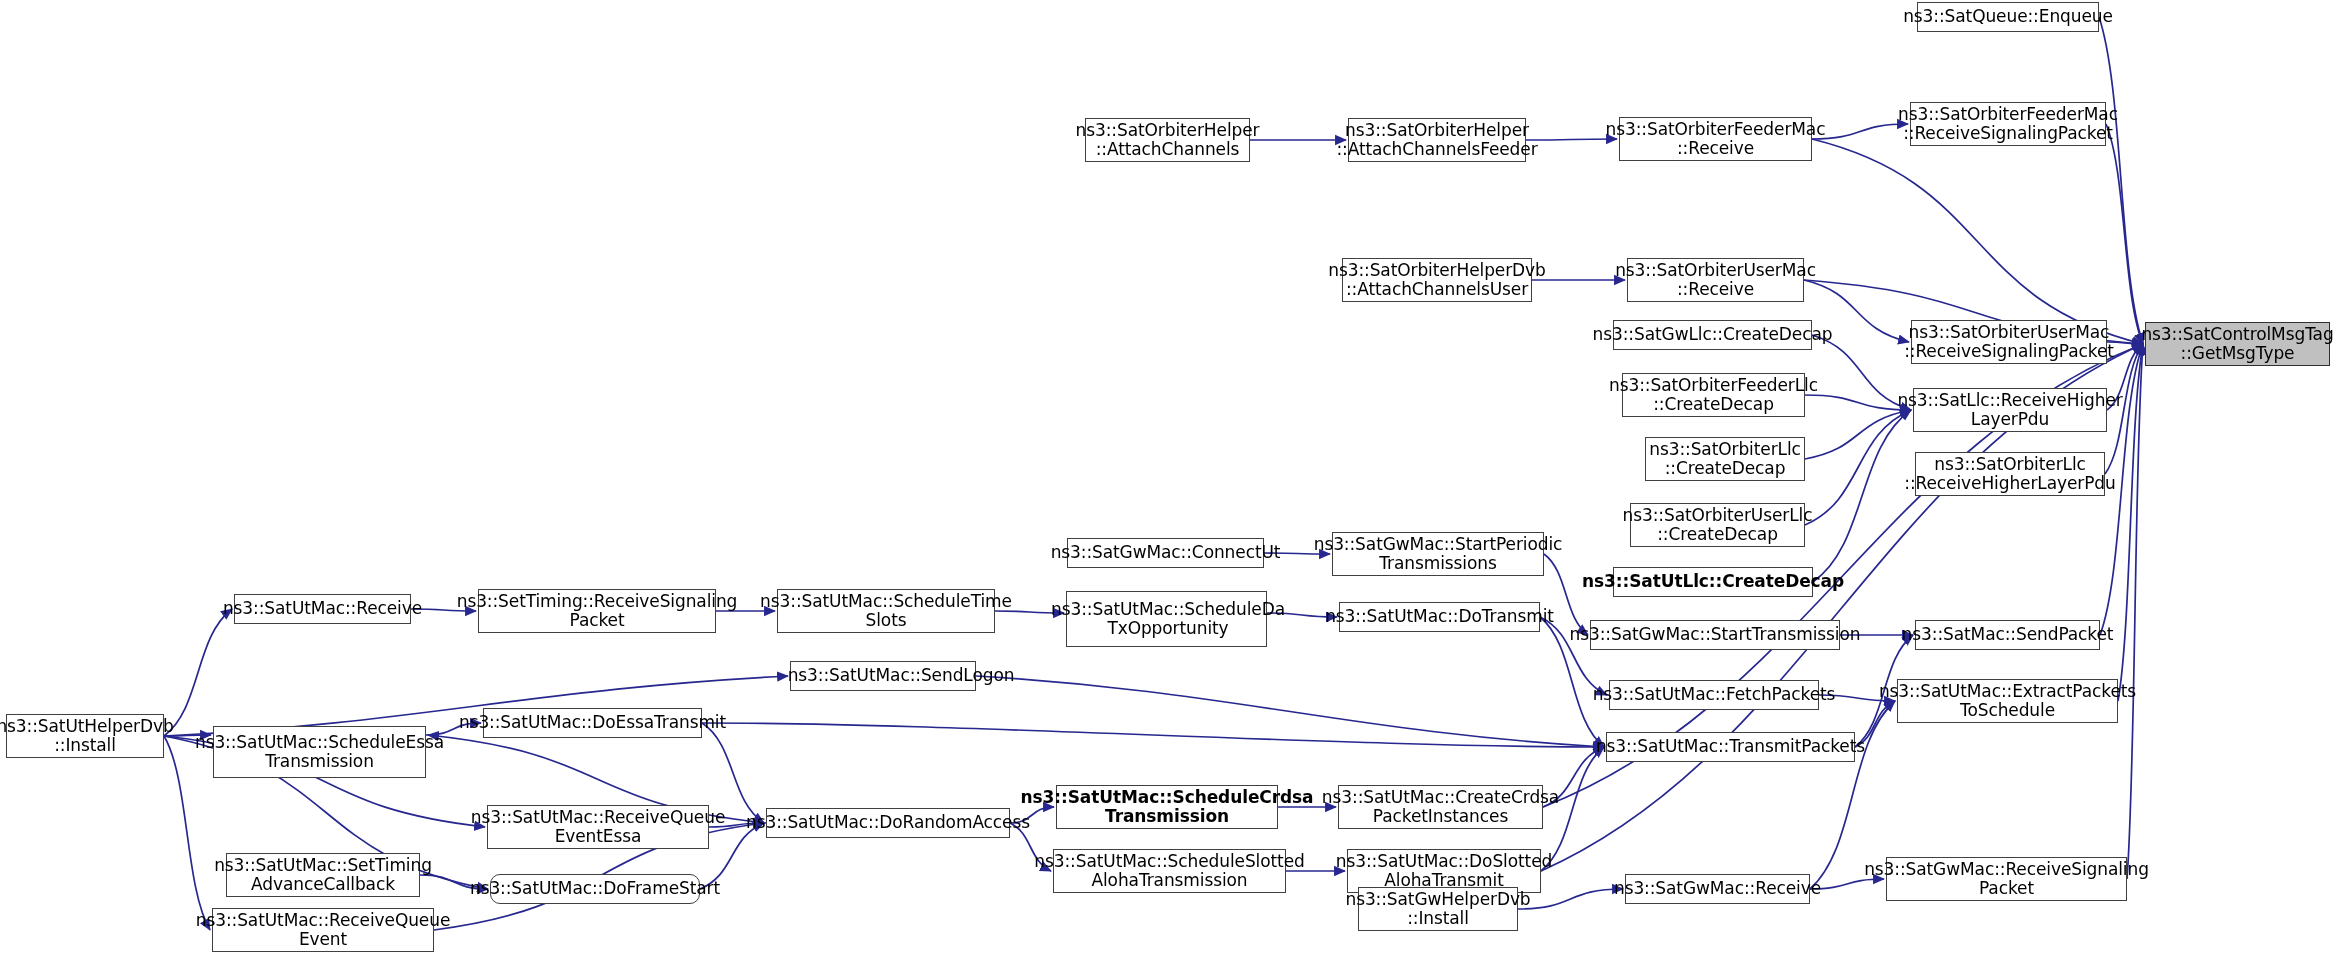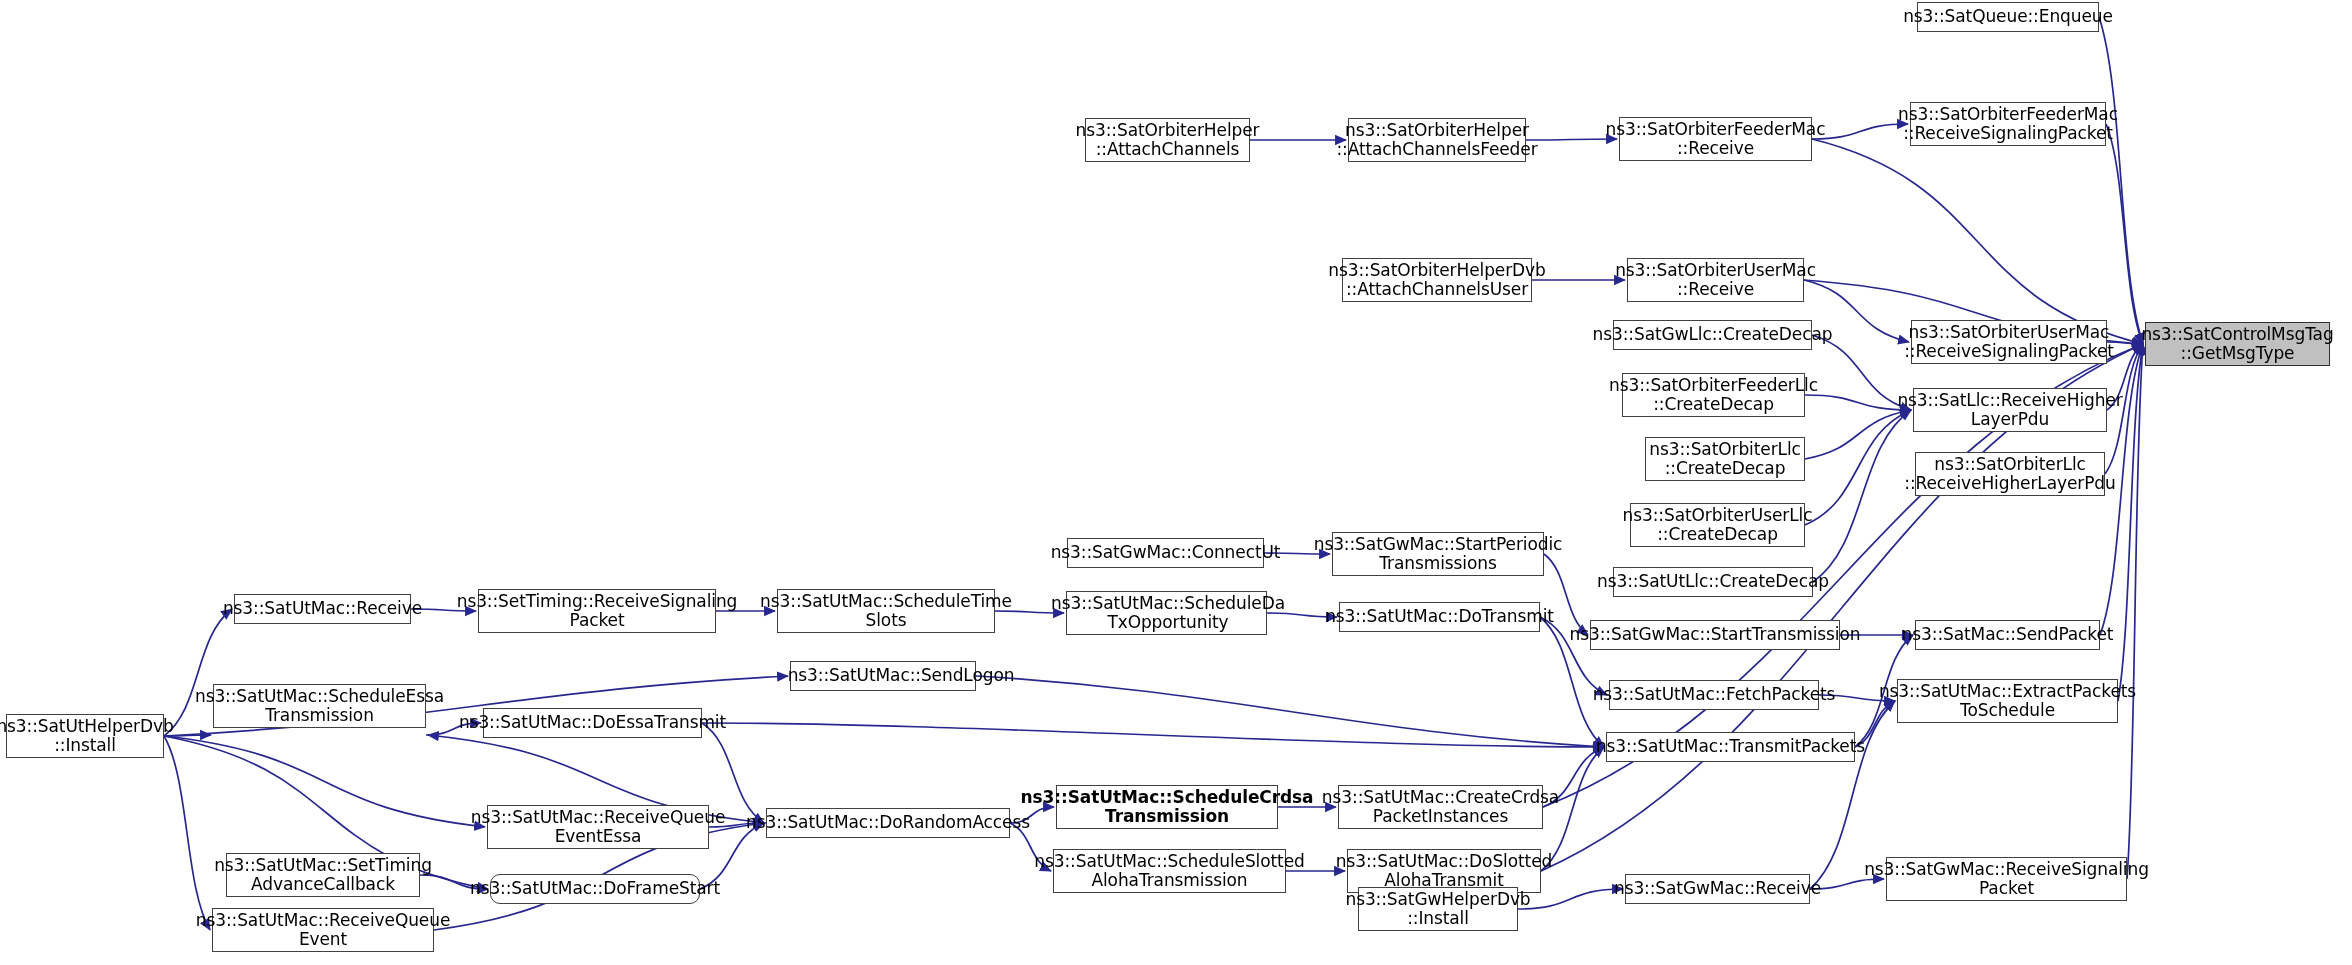--- a/index.html
+++ b/index.html
@@ -117,41 +117,41 @@
       <div class="node" style="left: 1622px; top: 373px; width: 183px; height: 44px;">ns3::SatOrbiterFeederLlc
 ::CreateDecap</div>
       <div class="node" style="left: 1913px; top: 388px; width: 194px; height: 44px;">ns3::SatLlc::ReceiveHigher
 LayerPdu</div>
       <div class="node" style="left: 1645px; top: 437px; width: 160px; height: 44px;">ns3::SatOrbiterLlc
 ::CreateDecap</div>
       <div class="node" style="left: 1915px; top: 452px; width: 190px; height: 44px;">ns3::SatOrbiterLlc
 ::ReceiveHigherLayerPdu</div>
       <div class="node" style="left: 1630px; top: 503px; width: 175px; height: 44px;">ns3::SatOrbiterUserLlc
 ::CreateDecap</div>
-      <div class="node" style="left: 1613px; top: 567px; width: 200px; height: 30px;">ns3::SatUtLlc::CreateDecap</div>
+      <div class="node" style="left: 1613px; top: 567px; width: 200px; height: 30px; font-weight: bold;">ns3::SatUtLlc::CreateDecap</div>
       <div class="node" style="left: 1067px; top: 538px; width: 197px; height: 30px;">ns3::SatGwMac::ConnectUt</div>
       <div class="node" style="left: 1332px; top: 532px; width: 212px; height: 44px;">ns3::SatGwMac::StartPeriodic
 Transmissions</div>
       <div class="node" style="left: 234px; top: 594px; width: 177px; height: 30px;">ns3::SatUtMac::Receive</div>
       <div class="node" style="left: 478px; top: 589px; width: 238px; height: 44px;">ns3::SetTiming::ReceiveSignaling
 Packet</div>
       <div class="node" style="left: 777px; top: 589px; width: 218px; height: 44px;">ns3::SatUtMac::ScheduleTime
 Slots</div>
-      <div class="node" style="left: 1066px; top: 591px; width: 201px; height: 44px; padding-left: 8px;">ns3::SatUtMac::ScheduleDa
+      <div class="node" style="left: 1066px; top: 591px; width: 201px; height: 56px; padding-left: 8px;">ns3::SatUtMac::ScheduleDa
 TxOpportunity</div>
       <div class="node" style="left: 1339px; top: 602px; width: 201px; height: 30px;">ns3::SatUtMac::DoTransmit</div>
       <div class="node" style="left: 1590px; top: 620px; width: 250px; height: 30px;">ns3::SatGwMac::StartTransmission</div>
       <div class="node" style="left: 1915px; top: 620px; width: 185px; height: 30px;">ns3::SatMac::SendPacket</div>
       <div class="node" style="left: 790px; top: 661px; width: 186px; height: 30px; padding-left: 41px;">ns3::SatUtMac::SendLogon</div>
       <div class="node" style="left: 1609px; top: 680px; width: 210px; height: 30px;">ns3::SatUtMac::FetchPackets</div>
       <div class="node" style="left: 1897px; top: 679px; width: 221px; height: 44px;">ns3::SatUtMac::ExtractPackets
 ToSchedule</div>
       <div class="node" style="left: 6px; top: 714px; width: 158px; height: 44px;">ns3::SatUtHelperDvb
 ::Install</div>
-      <div class="node" style="left: 213px; top: 684px; width: 213px; height: 44px;">ns3::SatUtMac::ScheduleEssa
+      <div class="node" style="left: 213px; top: 726px; width: 213px; height: 52px;">ns3::SatUtMac::ScheduleEssa
 Transmission</div>
       <div class="node" style="left: 483px; top: 708px; width: 219px; height: 30px;">ns3::SatUtMac::DoEssaTransmit</div>
       <div class="node" style="left: 1606px; top: 732px; width: 249px; height: 30px;">ns3::SatUtMac::TransmitPackets</div>
       <div class="node" style="left: 1056px; top: 785px; width: 222px; height: 44px; font-weight: bold;">ns3::SatUtMac::ScheduleCrdsa
 Transmission</div>
       <div class="node" style="left: 1338px; top: 785px; width: 205px; height: 44px;">ns3::SatUtMac::CreateCrdsa
 PacketInstances</div>
       <div class="node" style="left: 487px; top: 805px; width: 222px; height: 44px;">ns3::SatUtMac::ReceiveQueue
 EventEssa</div>
       <div class="node" style="left: 766px; top: 808px; width: 244px; height: 30px;">ns3::SatUtMac::DoRandomAccess</div>

